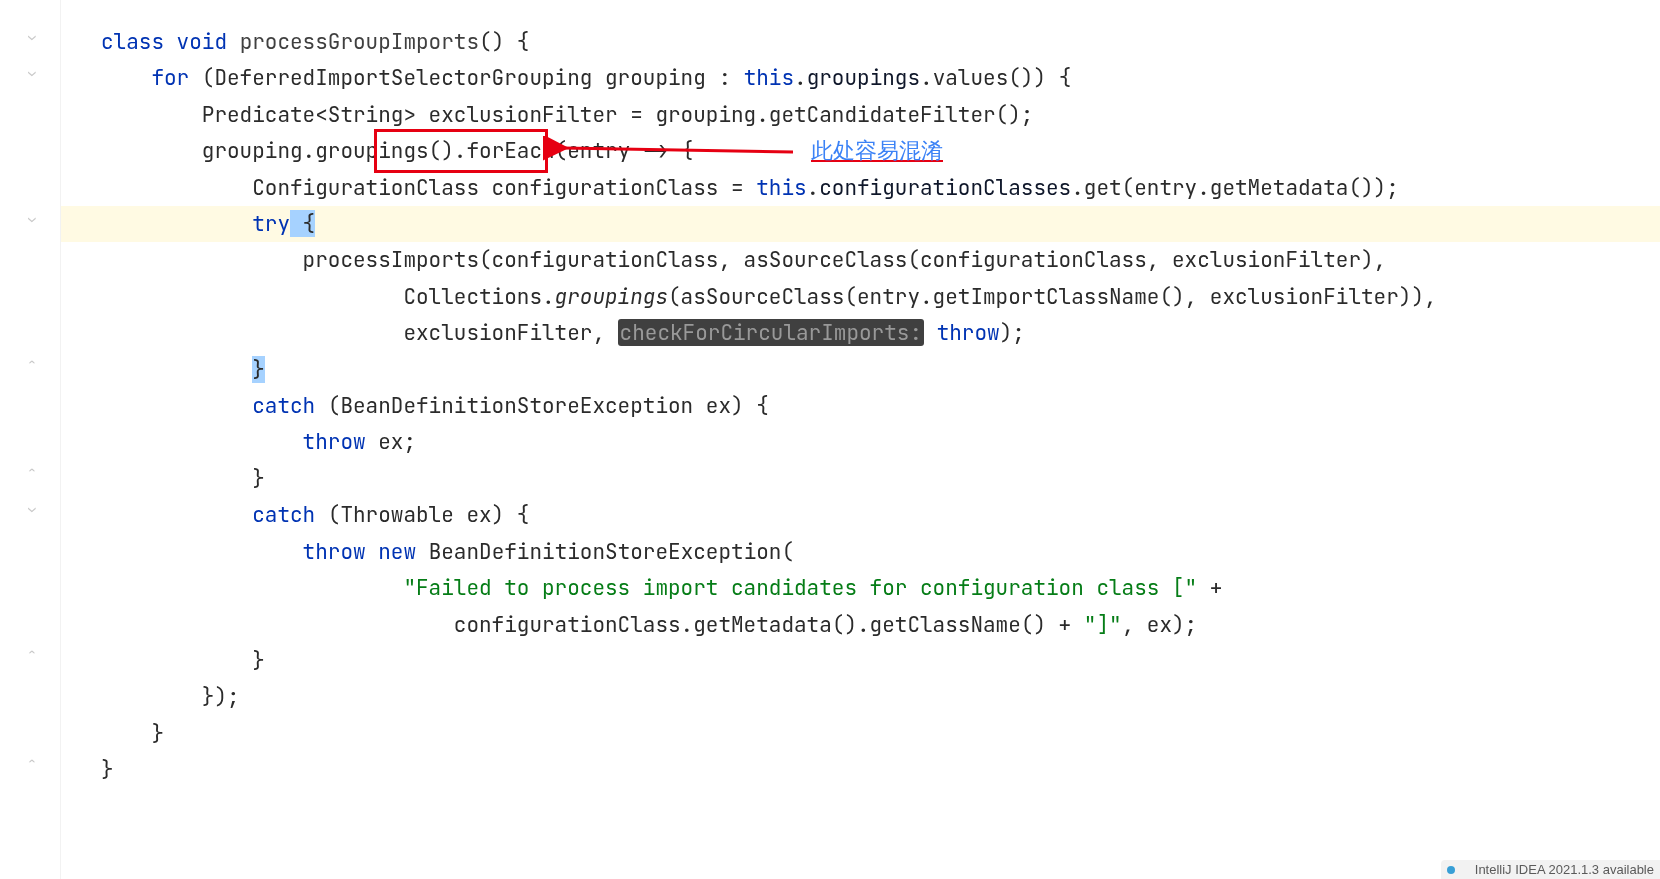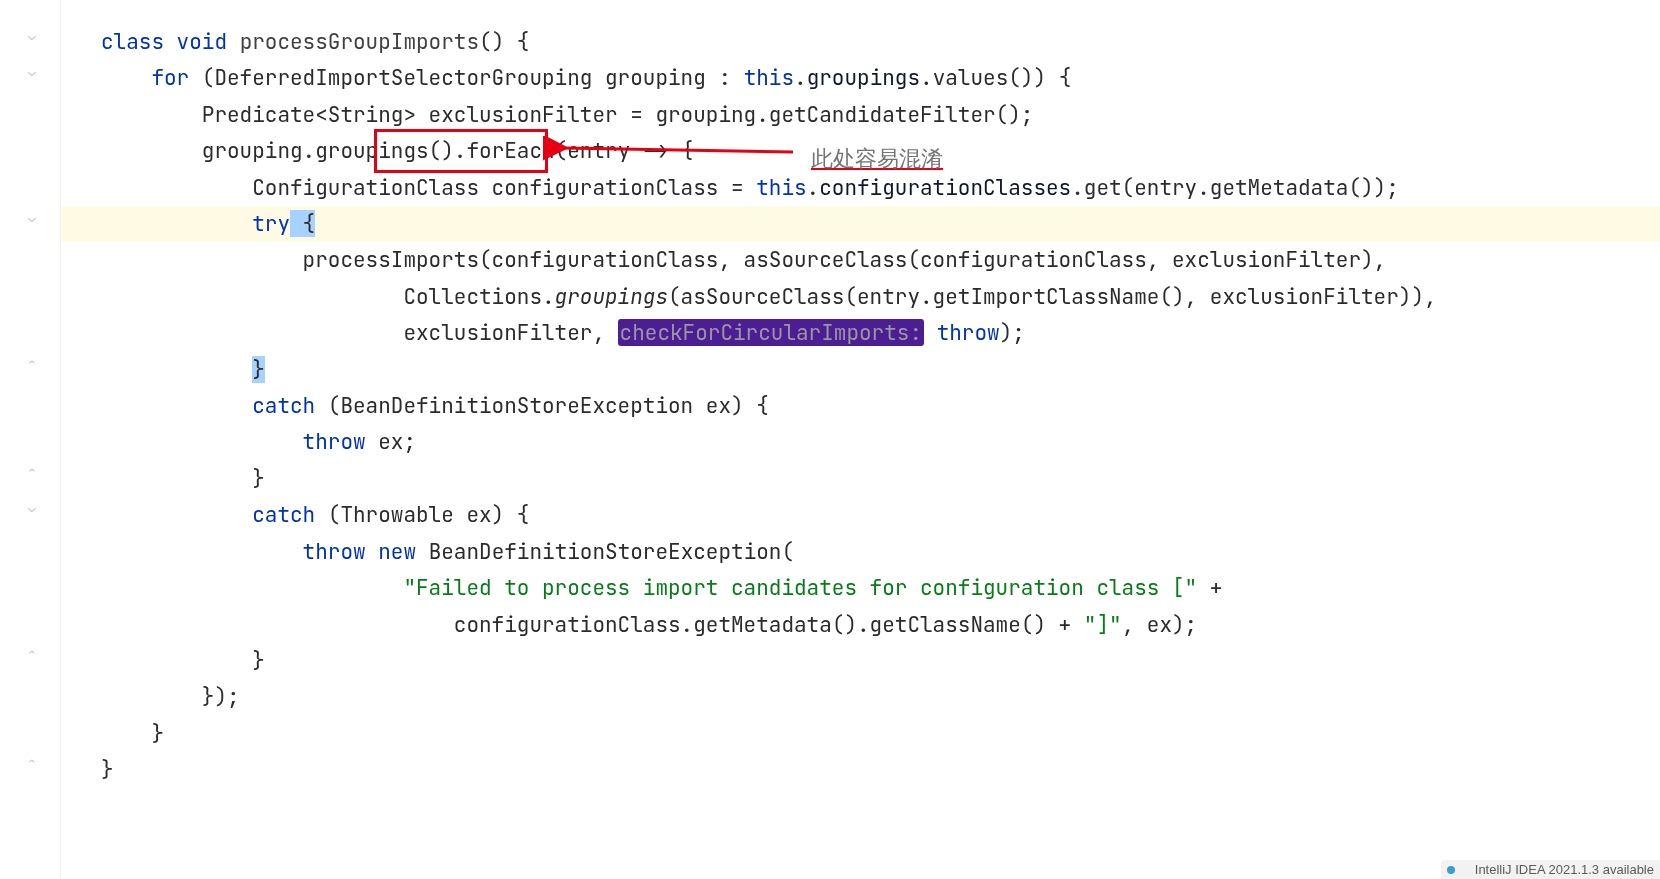--- a/index.html
+++ b/index.html
@@ -46,21 +46,21 @@
     font-size: 21px;
     line-height: 36.4px;
     white-space: pre;
     color: #2b2b2b;
   }
   .kw   { color: #0033B3; }        
   .mthd { color: #404040; }        
   .fld  { color: #0f172a; }        
   .str  { color: #067D17; }        
   .ital { font-style: italic; }
-  .hint { color: #999999; background: #4c1d95; border-radius: 3px; padding: 0 2px; }
+  .hint { color: #999999; background: #404040; border-radius: 3px; padding: 0 2px; }
   .hl-line {
     position: absolute;
     left: 0;
     right: 0;
     height: 36.4px;
     background: #FFFAE3;
     z-index: 0;
   }
   pre.code { position: relative; z-index: 2; }
   .caret-sel {
@@ -72,27 +72,26 @@
     z-index: 5;
     pointer-events: none;
   }
   .red-arrow {
     position: absolute;
     z-index: 5;
     pointer-events: none;
   }
   .red-note {
     position: absolute;
-    color: #737373;
+    color: #3b82f6;
     font-family: "PingFang SC","Microsoft YaHei",sans-serif;
     font-size: 22px;
     z-index: 5;
     text-decoration: underline;
     text-decoration-color: #E60012;
-    margin-top: 8px;
   }
   .status-pill {
     position: absolute;
     right: 0;
     bottom: 0;
     font-family: -apple-system, "Segoe UI", sans-serif;
     font-size: 13px;
     color: #5a5a5a;
     background: #f2f2f2;
     padding: 2px 6px;

